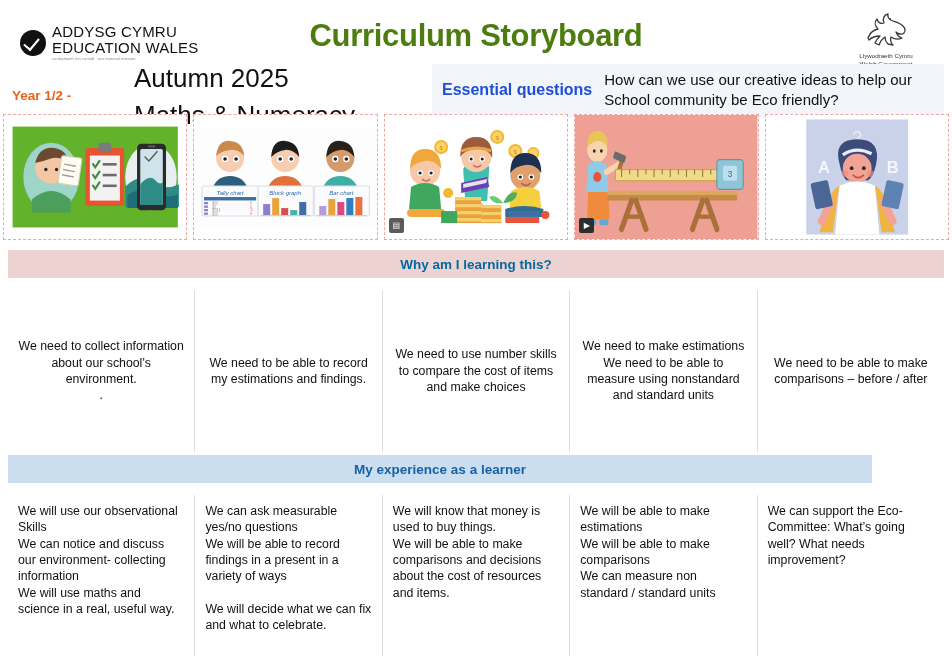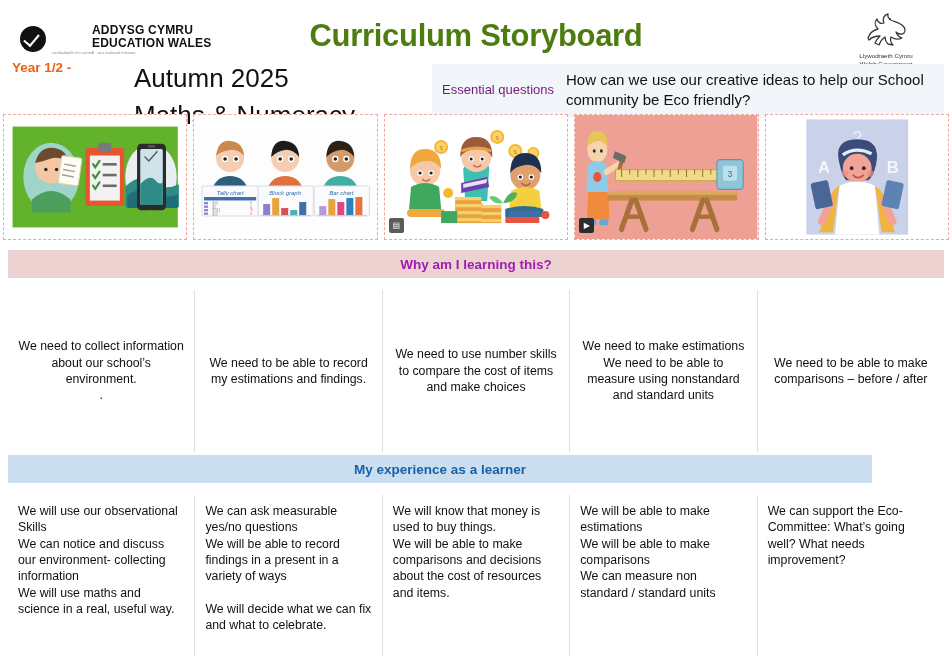--- a/index.html
+++ b/index.html
@@ -26,23 +26,22 @@
     background: #111; position: relative; flex: 0 0 auto;
   }
   .logo-tick::after {
     content: ""; position: absolute;
     left: 7px; top: 5px; width: 7px; height: 13px;
     border: solid #fff; border-width: 0 2.6px 2.6px 0;
     transform: rotate(40deg);
   }
   .logo-wales-text { line-height: 1.05; }
   .logo-wales-text .l1, .logo-wales-text .l2 {
-    font-size: 12px; font-weight: bold; letter-spacing: .2px; color: #111;
+    font-size: 15px; font-weight: normal; letter-spacing: .2px; color: #111;
     display: block;
-    margin-left: 40px;
   }
   .logo-wales-text .l3 {
     font-size: 4px; color: #888; display: block; margin-top: 1.5px;
     letter-spacing: .1px;
   }
 
   .logo-gov {
     position: absolute; right: 22px; top: 10px;
     width: 88px; text-align: center;
   }
@@ -52,37 +51,37 @@
   }
 
   .main-title {
     position: absolute; left: 0; right: 0; top: 18px;
     text-align: center;
     font-size: 31px; font-weight: bold; color: #4d7c0f;
     letter-spacing: -0.3px;
   }
 
   .year-label {
-    position: absolute; left: 12px; top: 60px;
+    position: absolute; left: 12px; top: 88px;
     font-size: 13.5px; font-weight: bold; color: #E8631A;
   }
   .term-block {
     position: absolute; left: 134px; top: 60px;
     font-size: 26px; color: #111; line-height: 1.42;
   }
 
   .eq-box {
     position: absolute; left: 432px; top: 64px; right: 8px;
     background: #F2F5F9;
     display: flex; align-items: center;
     padding: 6px 8px 8px 10px;
     min-height: 40px;
   }
   .eq-label {
-    font-size: 13px; font-weight: normal; color: #701a75;
+    font-size: 16px; font-weight: bold; color: #1d4ed8;
     flex: 0 0 auto; white-space: nowrap; padding-right: 12px;
   }
   .eq-text { font-size: 15px; color: #111; line-height: 1.32; }
 
   
   .cards {
     position: absolute; top: 112px; left: 0;
     width: 952px; height: 130px;
     display: flex;
   }
@@ -107,21 +106,21 @@
     color: #fff; font-size: 8px; line-height: 1;
   }
   .badge.play { background: #2d2d2d; }
 
   
   .band {
     height: 28px; margin: 0 8px;
     display: flex; align-items: center; justify-content: center;
     font-size: 13.5px; font-weight: bold;
   }
-  .band-why { background: #EDD2D2; color: #a21caf; }
+  .band-why { background: #EDD2D2; color: #0369a1; }
   .band-exp { background: #CADEEF; color: #1761A8; }
 
   
   .row { display: flex; margin: 0 8px; }
   .cell {
     flex: 1 1 0; border-right: 1px solid #DEDEDE;
     font-size: 12.3px; color: #111; line-height: 1.33;
     padding: 8px 10px;
   }
   .cell:last-child { border-right: none; }

